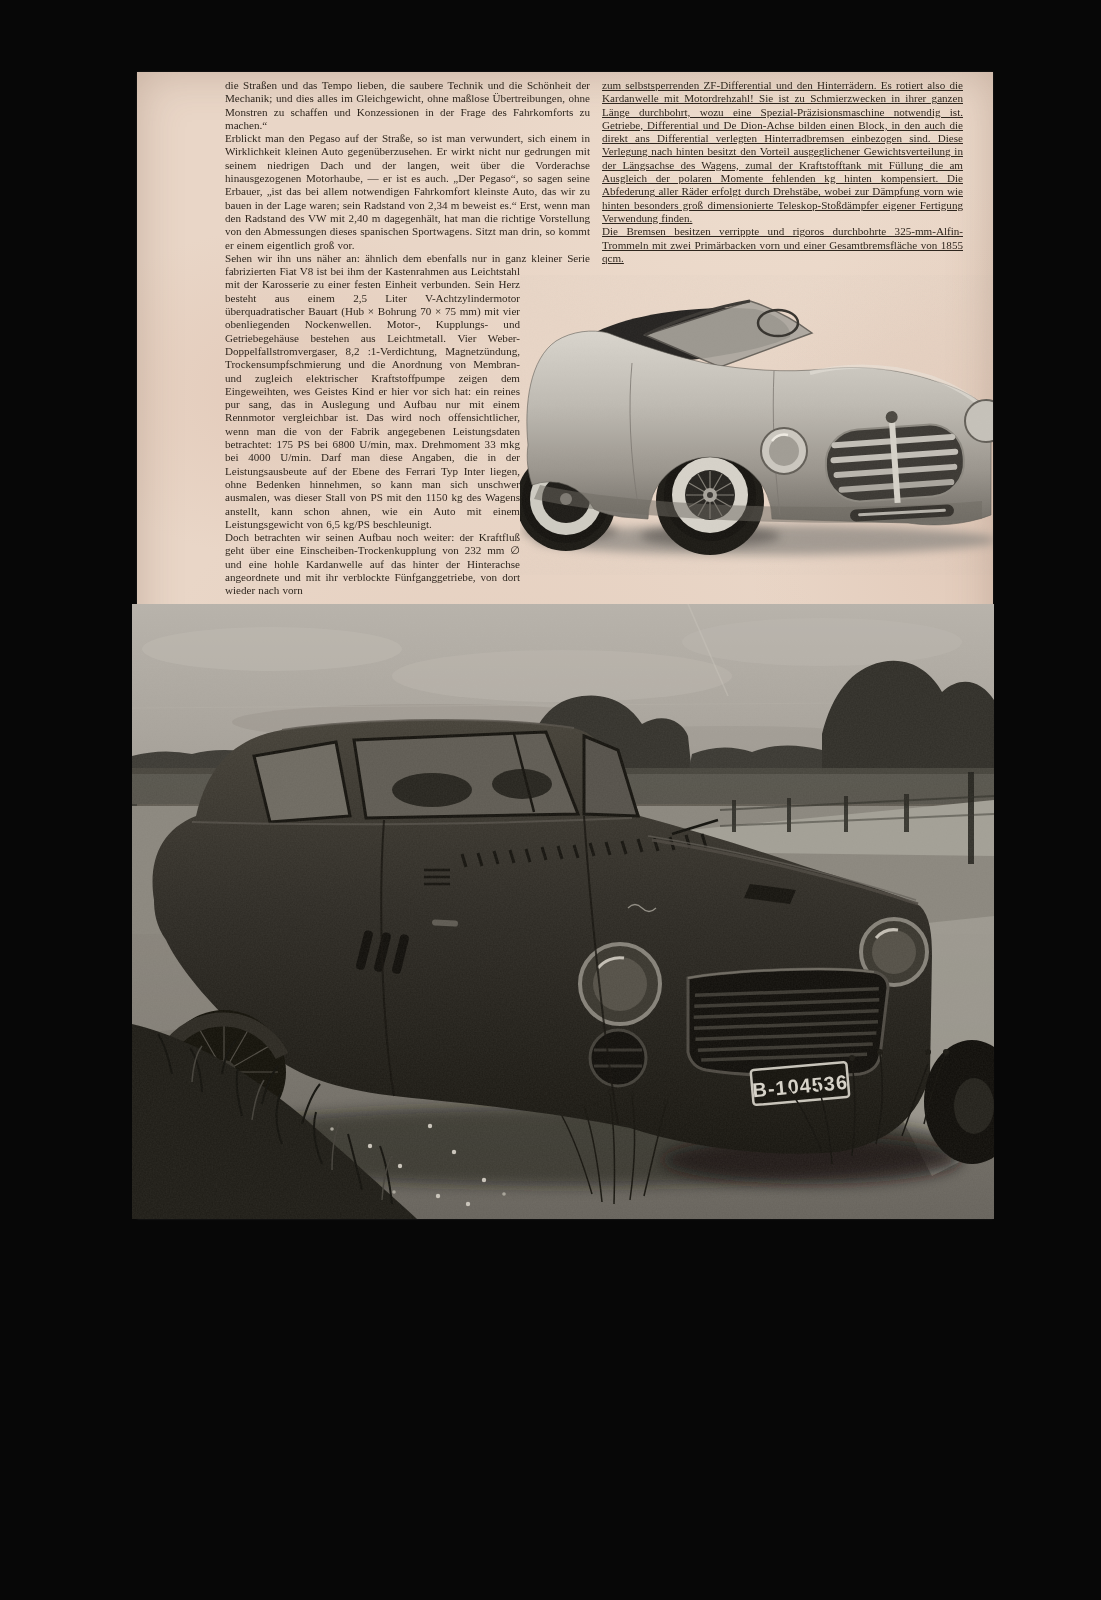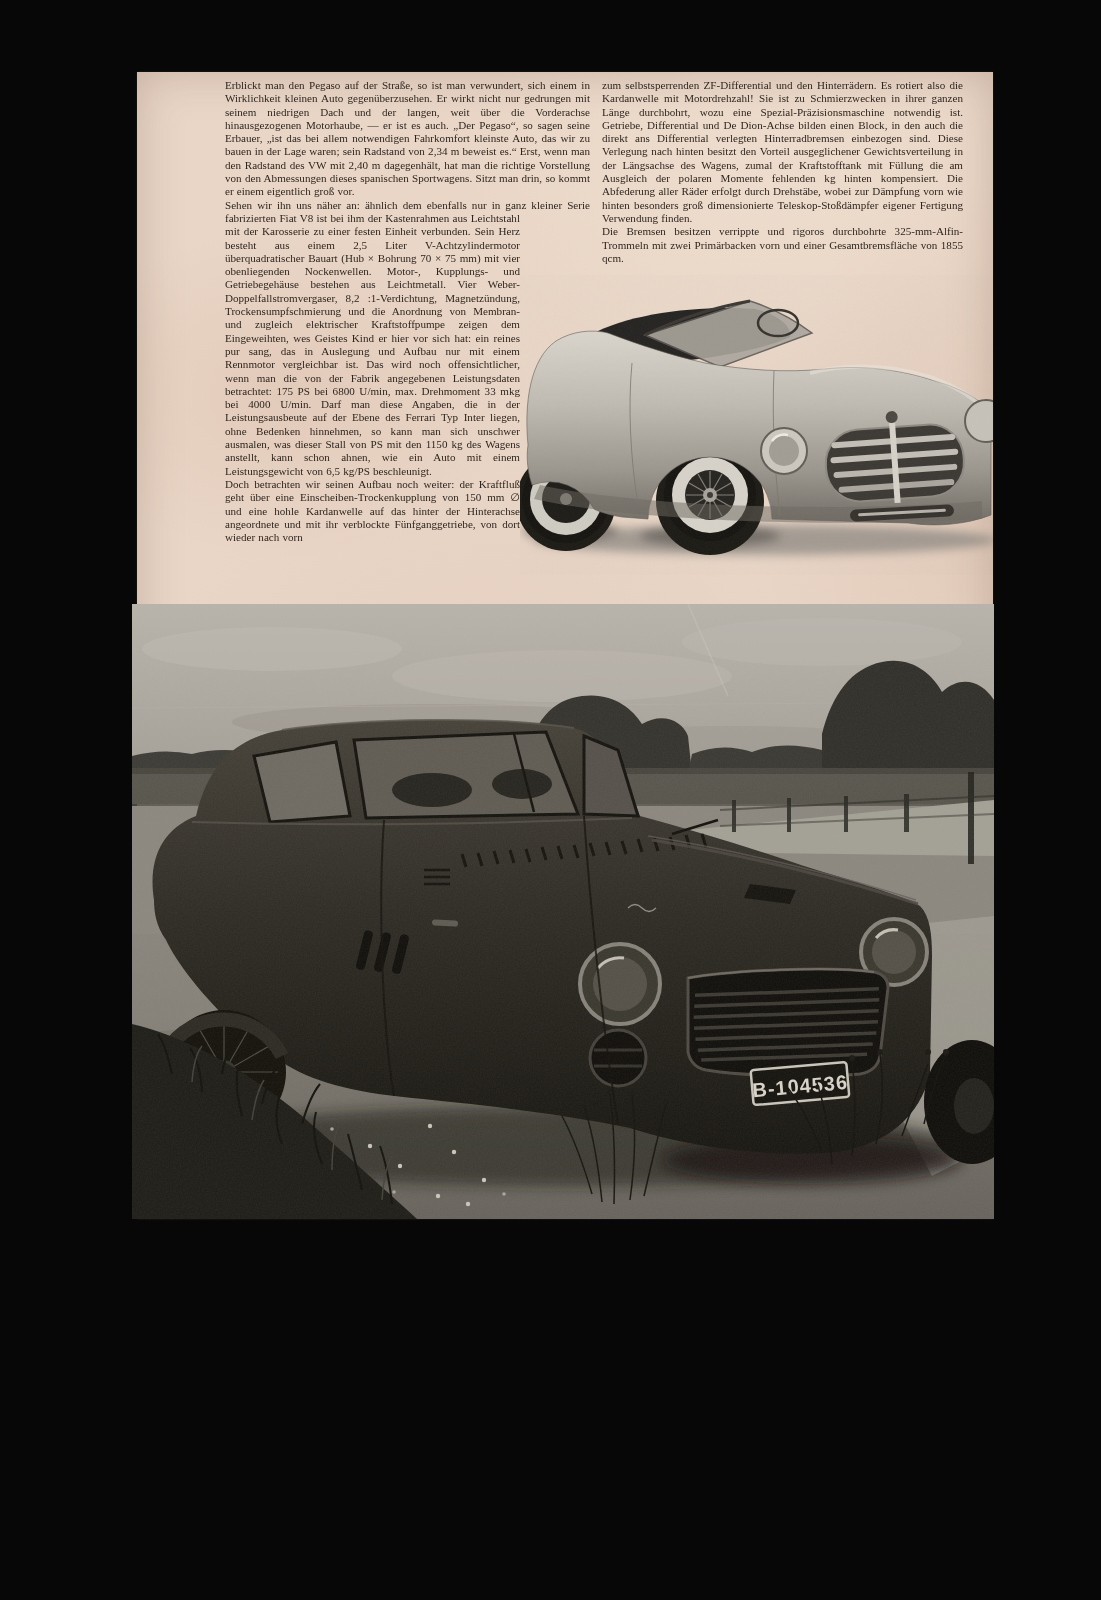--- a/index.html
+++ b/index.html
@@ -10,36 +10,37 @@
       radial-gradient(ellipse 340px 240px at 18% 28%, rgba(213,176,156,.30), transparent 70%),
       radial-gradient(ellipse 420px 300px at 72% 8%, rgba(243,228,213,.45), transparent 70%),
       radial-gradient(ellipse 520px 420px at 42% 58%, rgba(214,182,162,.22), transparent 70%),
       radial-gradient(ellipse 300px 500px at 96% 40%, rgba(208,172,152,.25), transparent 70%),
       #e9d6c7;
     box-shadow: inset 0 0 46px rgba(110,80,60,.28), 0 0 2px rgba(255,255,255,.12);}
   .col{position:absolute;font-size:11.1px;line-height:13.3px;color:#2e261e;
        text-align:justify;hyphens:auto;-webkit-hyphens:auto;word-spacing:.4px;}
   .col p{margin:0;}
   .col-left{left:88px;top:7px;width:365px;}
-  .col-right{left:465px;top:7px;width:361px;}
+  .col-right{left:465px;top:7px;width:361px;text-decoration:underline;}
   .wrap-spacer{float:right;width:70px;height:330px;}
   .photo{position:absolute;}
   .photo svg{display:block;width:100%;height:100%;}
   .photo-roadster{left:383px;top:203px;width:473px;height:300px;}
   .photo-coupe{left:-5px;top:532px;width:862px;height:615px;}
 </style>
 </head>
 <body>
 
 <div class="paper">
 
   <div class="col col-left">
+    <p>die Straßen und das Tempo lieben, die saubere Technik und die Schönheit der Mechanik; und dies alles im Gleichgewicht, ohne maßlose Übertreibungen, ohne Monstren zu schaffen und Konzessionen in der Frage des Fahrkomforts zu machen.“</p>
     <p>Erblickt man den Pegaso auf der Straße, so ist man verwundert, sich einem in Wirklichkeit kleinen Auto gegenüberzusehen. Er wirkt nicht nur gedrungen mit seinem niedrigen Dach und der langen, weit über die Vorderachse hinausgezogenen Motorhaube, — er ist es auch. „Der Pegaso“, so sagen seine Erbauer, „ist das bei allem notwendigen Fahrkomfort kleinste Auto, das wir zu bauen in der Lage waren; sein Radstand von 2,34 m beweist es.“ Erst, wenn man den Radstand des VW mit 2,40 m dagegenhält, hat man die richtige Vorstellung von den Abmessungen dieses spanischen Sportwagens. Sitzt man drin, so kommt er einem eigentlich groß vor.</p>
     <p><span>Sehen wir ihn uns näher an: ähnlich dem ebenfalls nur in ganz kleiner Serie fabrizierten Fiat V8 ist bei ihm der Kastenrahmen aus</span><span class="wrap-spacer"></span> <span>Leichtstahl mit der Karosserie zu einer festen Einheit verbunden. Sein Herz besteht aus einem 2,5 Liter V-Achtzylindermotor überquadratischer Bauart (Hub × Bohrung 70 × 75 mm) mit vier obenliegenden Nockenwellen. Motor-, Kupplungs- und Getriebegehäuse bestehen aus Leichtmetall. Vier Weber-Doppelfallstromvergaser, 8,2 :1-Verdichtung, Magnetzündung, Trockensumpfschmierung und die Anordnung von Membran- und zugleich elektrischer Kraftstoffpumpe zeigen dem Eingeweihten, wes Geistes Kind er hier vor sich hat: ein reines pur sang, das in Auslegung und Aufbau nur mit einem Rennmotor vergleichbar ist. Das wird noch offensichtlicher, wenn man die von der Fabrik angegebenen Leistungsdaten betrachtet: 175 PS bei 6800 U/min, max. Drehmoment 33 mkg bei 4000 U/min. Darf man diese Angaben, die in der Leistungsausbeute auf der Ebene des Ferrari Typ Inter liegen, ohne Bedenken hinnehmen, so kann man sich unschwer ausmalen, was dieser Stall von PS mit den 1150 kg des Wagens anstellt, kann schon ahnen, wie ein Auto mit einem Leistungsgewicht von 6,5 kg/PS beschleunigt.</span></p>
-    <p>Doch betrachten wir seinen Aufbau noch weiter: der Kraftfluß geht über eine Einscheiben-Trockenkupplung von 150 mm ∅ und eine hohle Kardanwelle auf das hinter der Hinterachse angeordnete und mit ihr verblockte Fünfganggetriebe, von dort wieder nach vorn</p>
+    <p>Doch betrachten wir seinen Aufbau noch weiter: der Kraftfluß geht über eine Einscheiben-Trockenkupplung von 232 mm ∅ und eine hohle Kardanwelle auf das hinter der Hinterachse angeordnete und mit ihr verblockte Fünfganggetriebe, von dort wieder nach vorn</p>
   </div>
 
   <div class="col col-right">
     <p>zum selbstsperrenden ZF-Differential und den Hinterrädern. Es rotiert also die Kardanwelle mit Motordrehzahl! Sie ist zu Schmierzwecken in ihrer ganzen Länge durchbohrt, wozu eine Spezial-Präzisionsmaschine notwendig ist. Getriebe, Differential und De Dion-Achse bilden einen Block, in den auch die direkt ans Differential verlegten Hinterradbremsen einbezogen sind. Diese Verlegung nach hinten besitzt den Vorteil ausgeglichener Gewichtsverteilung in der Längsachse des Wagens, zumal der Kraftstofftank mit Füllung die am Ausgleich der polaren Momente fehlenden kg hinten kompensiert. Die Abfederung aller Räder erfolgt durch Drehstäbe, wobei zur Dämpfung vorn wie hinten besonders groß dimensionierte Teleskop-Stoßdämpfer eigener Fertigung Verwendung finden.</p>
     <p>Die Bremsen besitzen verrippte und rigoros durchbohrte 325-mm-Alfin-Trommeln mit zwei Primärbacken vorn und einer Gesamtbremsfläche von 1855 qcm.</p>
   </div>
 
   <div class="photo photo-roadster">
     <svg viewBox="0 0 473 300">
       <defs>

